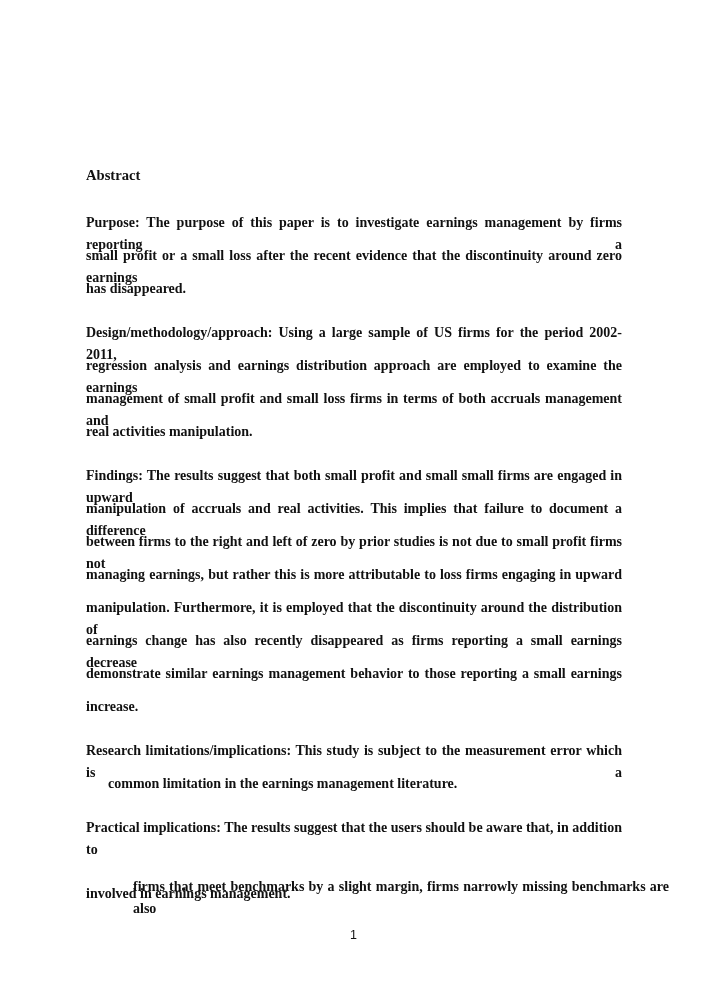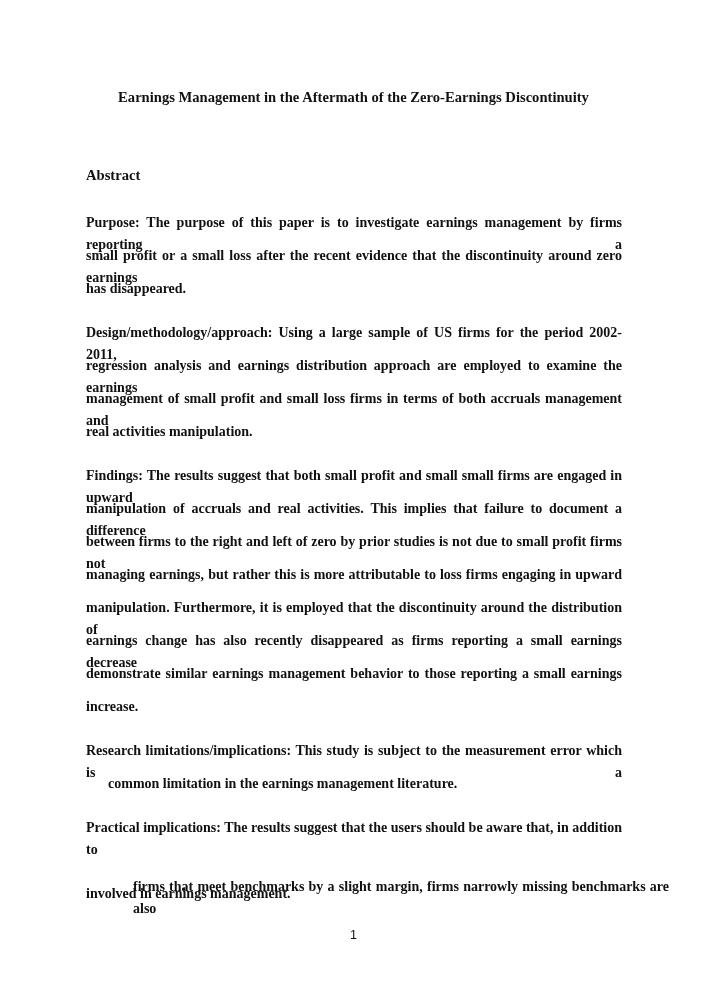--- a/index.html
+++ b/index.html
@@ -14,21 +14,20 @@
     .line.last { text-align-last: left; }
     .line span.j { display: block; width: 536px; text-align: justify; text-align-last: justify; white-space: normal; }
     .line.last span.j { text-align-last: left; }
     .page-num { position: absolute; left: 0; width: 707px; text-align: center; top: 927px;
                 font-family: "Liberation Sans", "DejaVu Sans", sans-serif; font-size: 12.5px; line-height: 16px; }
   </style>
 </head>
 <body>
 
 <div class="page">
-  <div class="title-line" style="top:88px;">Earnings Management in the Aftermath of the Zero-Earnings Discontinuity</div>
 
   <div class="heading" style="top:166px;text-align:right;">Abstract</div>
 
   <div>
     <div class="line" style="top:212px;">
         <span class="j">Purpose: The purpose of this paper is to investigate earnings management by firms reporting a</span>
       </div>
     <div class="line" style="top:245px;">
         <span class="j">small profit or a small loss after the recent evidence that the discontinuity around zero earnings</span>
       </div>

